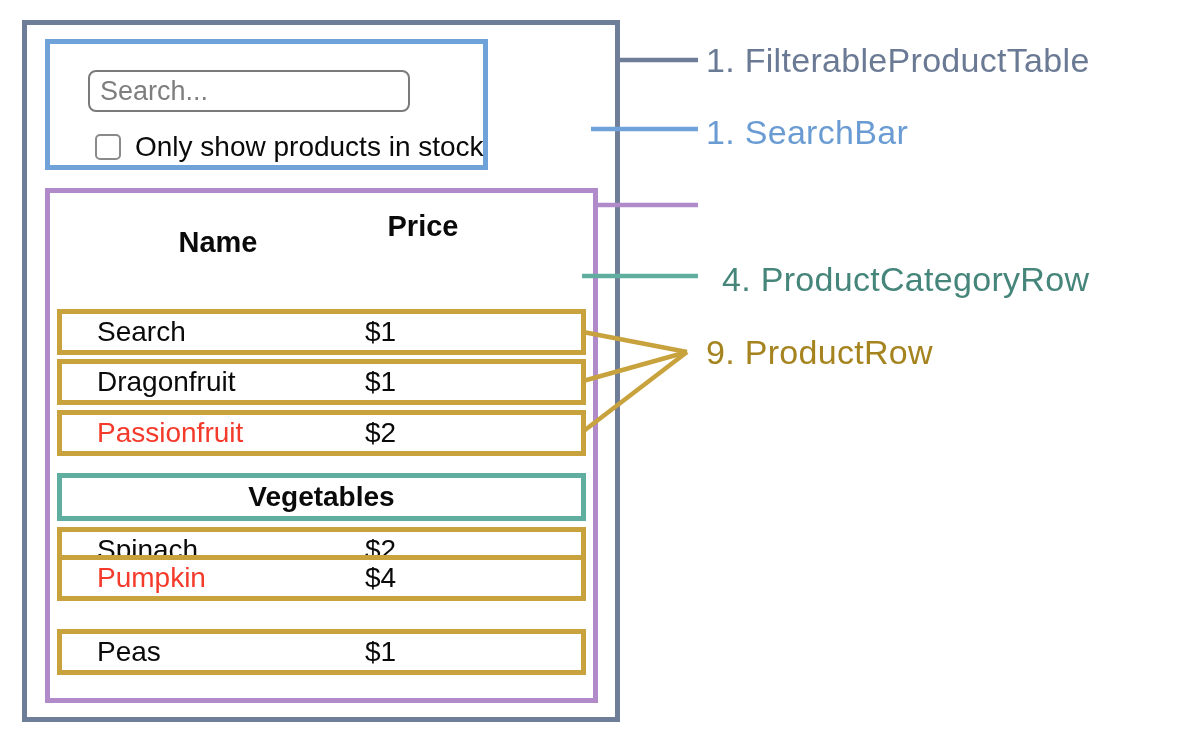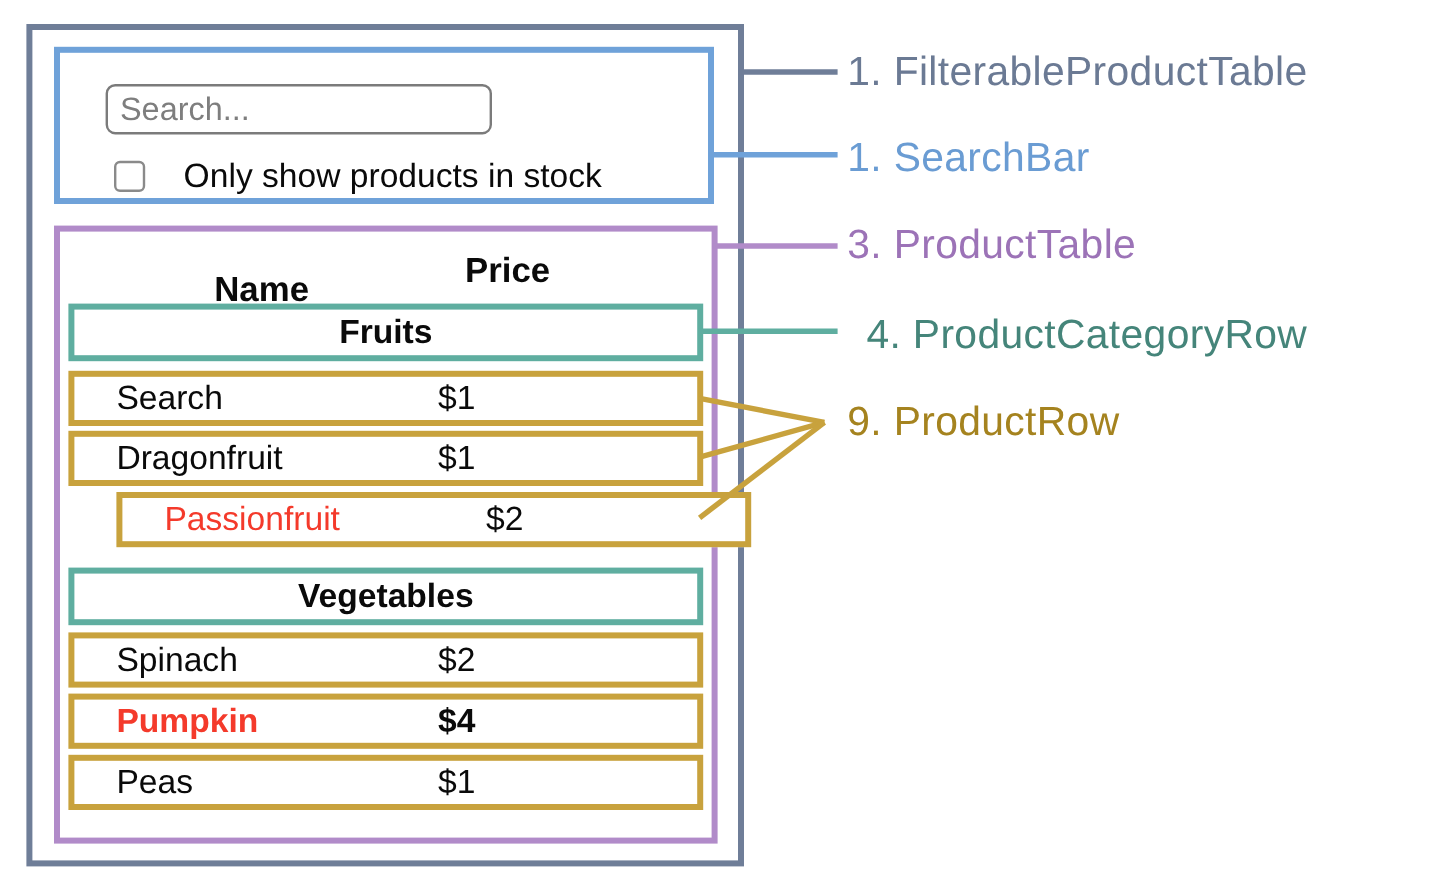--- a/index.html
+++ b/index.html
@@ -15,36 +15,36 @@
   .box { position: absolute; box-sizing: border-box; background: #fff; }
 
   
   .frame {
     left: 22px; top: 20px; width: 598px; height: 702px;
     border: 5px solid var(--frame-border, #6f7e98);
   }
 
   
   .searchbar {
-    left: 18px; top: 14px; width: 550px; height: 131px;
+    left: 18px; top: 14px; width: 443px; height: 131px;
     border: 5px solid var(--search-bar-border, #6fa2d9);
   }
   .search-input {
     position: absolute; left: 38px; top: 26px;
     width: 322px; height: 42px; box-sizing: border-box;
     border: 2px solid var(--input-border, #7b7b7b);
     border-radius: 8px;
     font-family: "Liberation Sans", "DejaVu Sans", sans-serif;
     font-size: 27px; color: #444; padding: 0 10px;
     outline: none; background: #fff;
   }
   .search-input::placeholder { color: var(--placeholder-text, #7e7e7e); opacity: 1; }
   .stock-row {
     position: absolute; left: 45px; top: 89px;
-    display: flex; align-items: center; gap: 32px;
+    display: flex; align-items: center; gap: 14px;
   }
   .stock-checkbox {
     appearance: none; -webkit-appearance: none;
     width: 26px; height: 26px; margin: 0;
     border: 2px solid #8a8a8a; border-radius: 5px;
     background: #fff; box-sizing: border-box; cursor: pointer;
   }
   .stock-label { font-size: 28px; line-height: 28px; color: #0a0a0a; white-space: nowrap; }
 
   
@@ -73,24 +73,24 @@
     display: flex; align-items: center;
     font-size: 28px; background: #fff;
   }
   .pname { margin-left: 35px; white-space: nowrap; }
   .pprice { position: absolute; left: 303px; white-space: nowrap; }
   .oos { color: var(--out-of-stock, #f43a2b); }
 
   .cat-fruits      { top: 60px;  }
   .row-apple       { top: 116px; }
   .row-dragonfruit { top: 166px; }
-  .row-passionfruit{ top: 217px; margin-left: 40px; }
+  .row-passionfruit{ top: 217px; }
   .cat-vegetables  { top: 280px; }
   .row-spinach     { top: 334px; }
-  .row-pumpkin     { top: 385px; font-weight: bold; }
+  .row-pumpkin     { top: 362px; }
   .row-peas        { top: 436px; }
 
   
   .connectors {
     position: absolute; left: 0; top: 0; width: 1200px; height: 744px;
     pointer-events: none;
   }
   .connectors line { stroke-width: 4.5px; fill: none; }
   .ln-frame    { stroke: var(--frame-border, #6f7e98); }
   .ln-search   { stroke: var(--search-bar-border, #6fa2d9); }
@@ -121,23 +121,20 @@
       <div class="stock-row">
         <input type="checkbox" class="stock-checkbox" style="">
         <span class="stock-label">Only show products in stock</span>
       </div>
     </div>
 
     <div class="box ptable">
       <span class="hdr hdr-name">Name</span>
       <span class="hdr hdr-price">Price</span>
 
-      <div class="catrow cat-fruits">
-        <span>Fruits</span>
-      </div>
 
       <div class="prow row-apple">
         <span class="pname">Search</span>
         <span class="pprice">$1</span>
       </div>
       <div class="prow row-dragonfruit">
         <span class="pname">Dragonfruit</span>
         <span class="pprice">$1</span>
       </div>
       <div class="prow row-passionfruit">
@@ -169,17 +166,16 @@
     <line class="ln-search" x1="591" y1="129" x2="698" y2="129"></line>
     <line class="ln-ptable" x1="594" y1="205" x2="698" y2="205"></line>
     <line class="ln-category" x1="582" y1="276" x2="698" y2="276"></line>
     <line class="ln-product" x1="583" y1="332" x2="687" y2="352"></line>
     <line class="ln-product" x1="583" y1="381" x2="687" y2="352"></line>
     <line class="ln-product" x1="583" y1="431.5" x2="687" y2="352"></line>
   </svg>
 
   <div class="legend-item legend-1">1. FilterableProductTable</div>
   <div class="legend-item legend-2">1. SearchBar</div>
-  <div class="legend-item legend-3">3. ProductTable</div>
   <div class="legend-item legend-4">4. ProductCategoryRow</div>
   <div class="legend-item legend-5">9. ProductRow</div>
 
 </div>
 
 </body></html>

